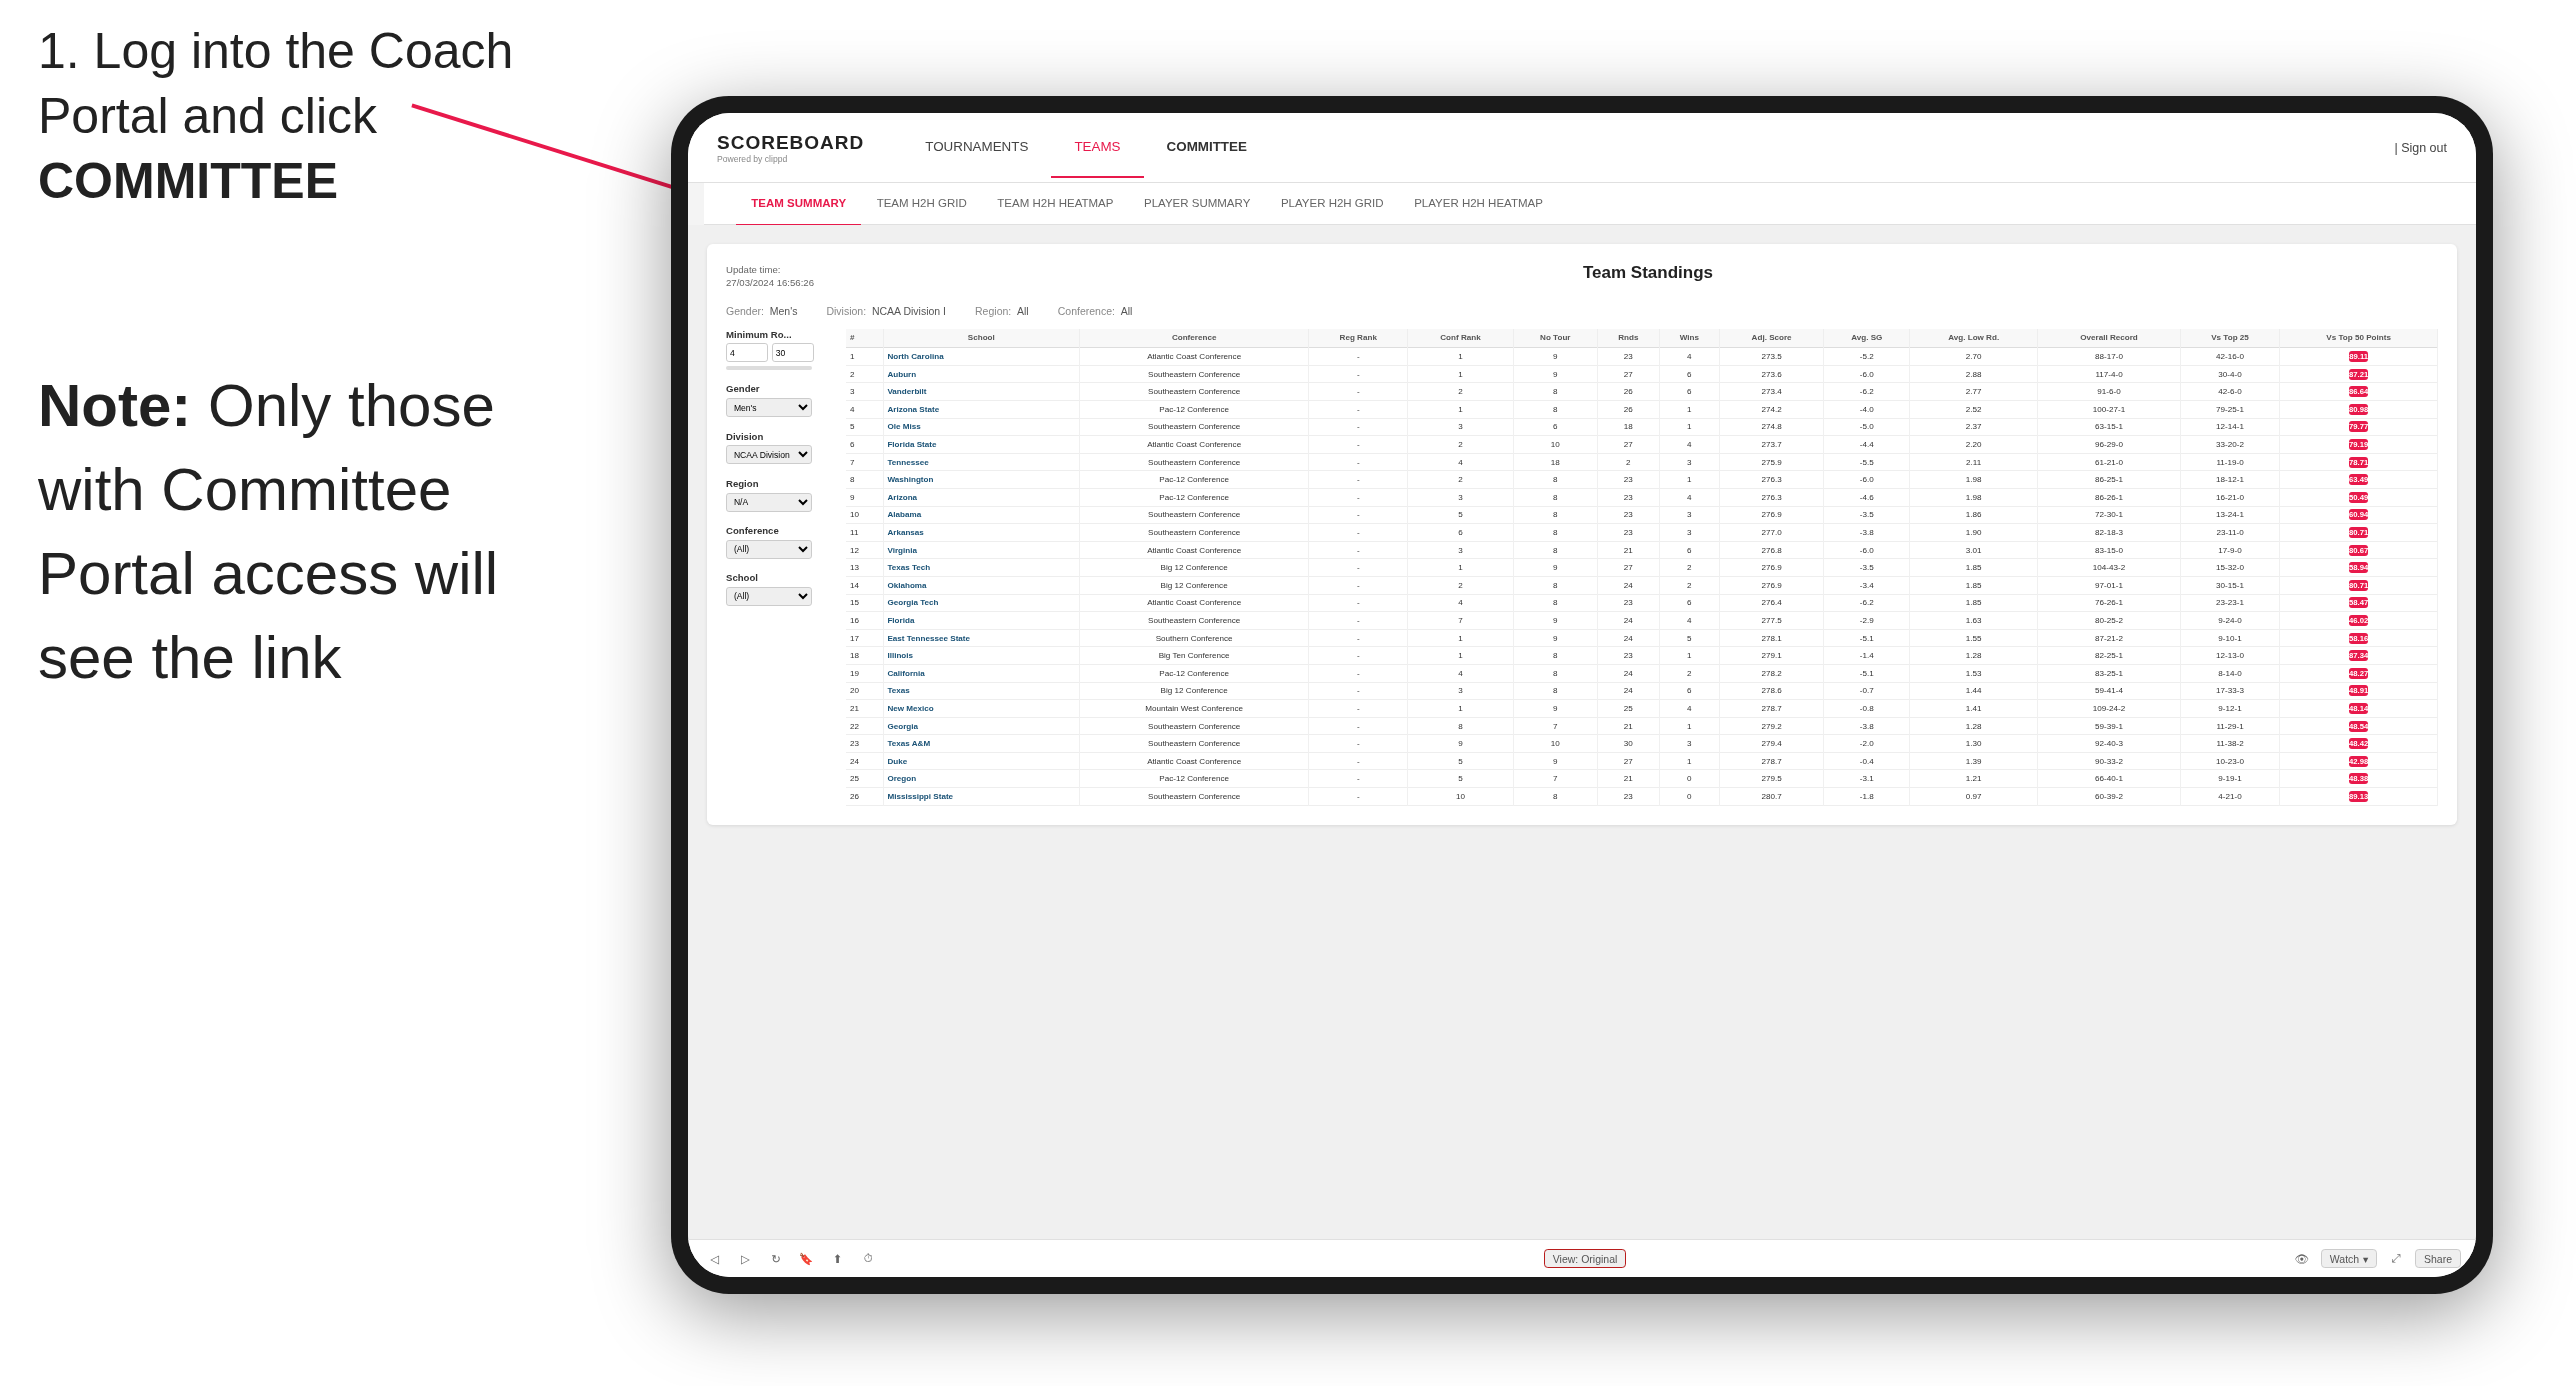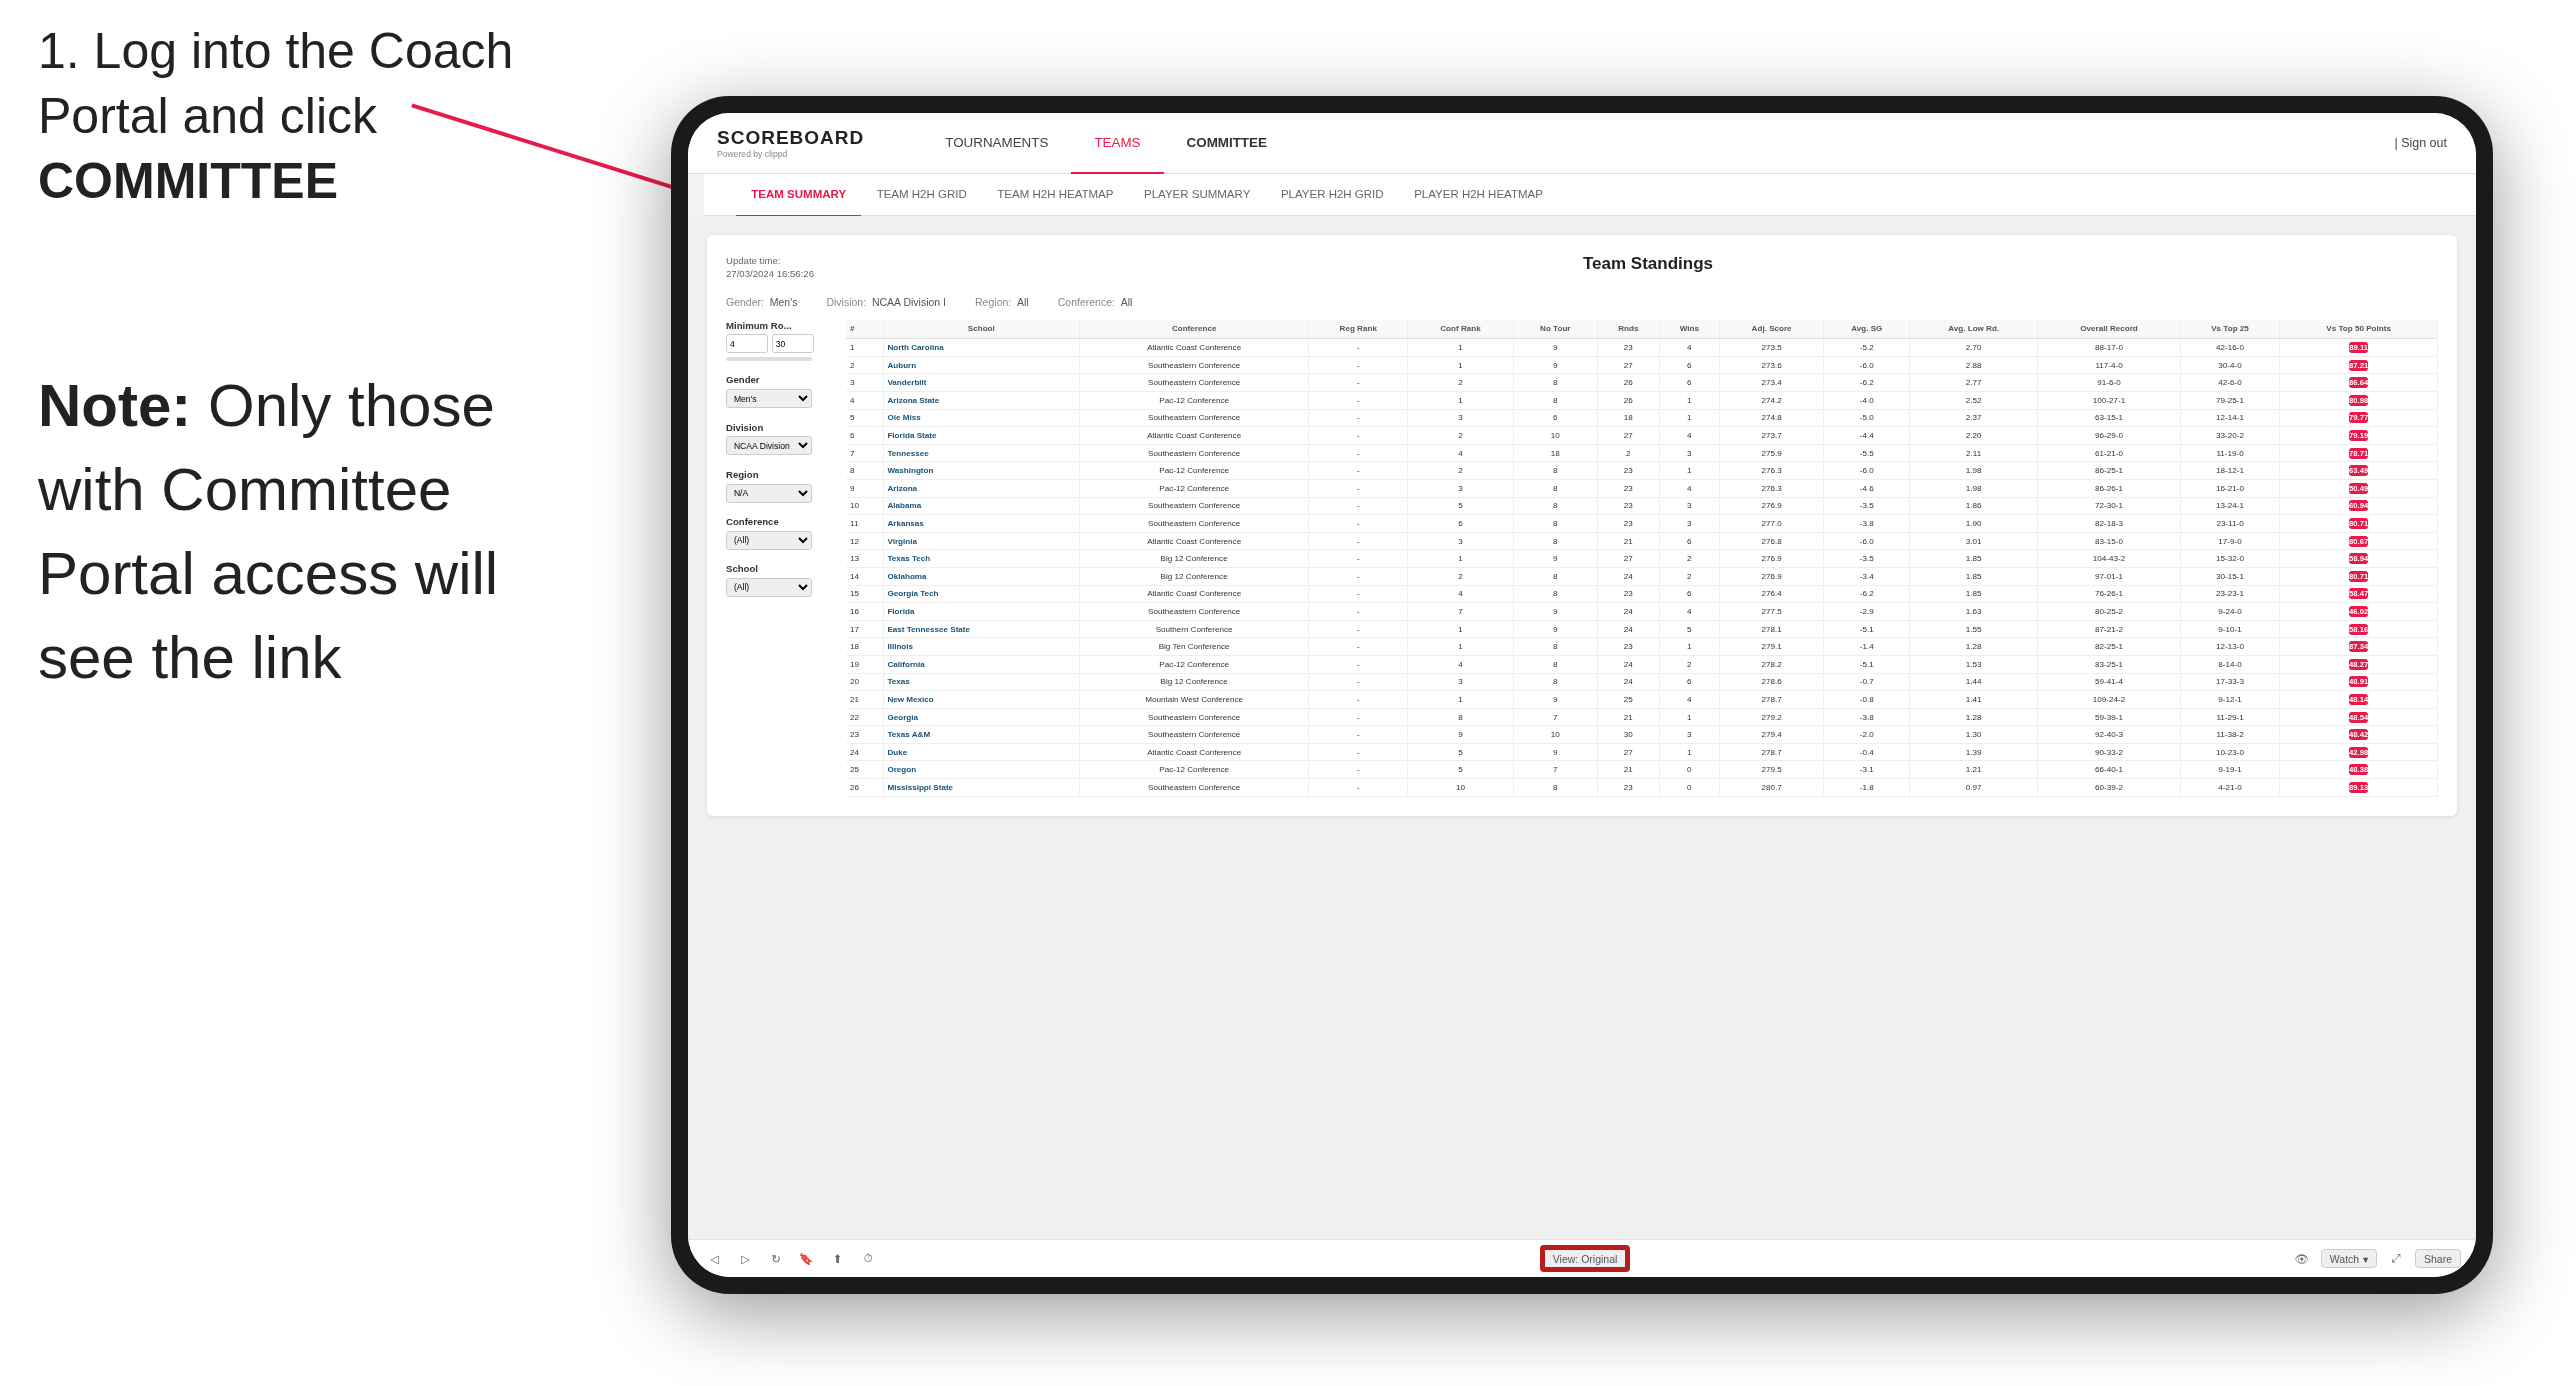--- a/index.html
+++ b/index.html
@@ -80,24 +80,23 @@
       display: flex;
       flex-direction: column;
     }
 
     
     .nav-bar {
       background: #ffffff;
       display: flex;
       align-items: center;
       padding: 0 29px;
-      height: 61px;
+      height: 70px;
       border-bottom: 1px solid #e0e0e0;
       flex-shrink: 0;
-      gap: 20px;
     }
 
     .scoreboard-logo {
       display: flex;
       flex-direction: column;
       margin-right: 38px;
     }
 
     .logo-title {
       font-size: 19px;
@@ -375,21 +374,21 @@
       font-size: 11.5px;
       color: #666;
       cursor: pointer;
       border: none;
       background: none;
     }
 
     .view-original-btn {
       font-size: 10.5px;
       color: #555;
-      border: 5px solid #b91c1c;
+      border: 1px solid #b91c1c;
       border-radius: 3.8px;
       padding: 2.9px 7.7px;
       cursor: pointer;
     }
 
     .watch-btn {
       font-size: 10.5px;
       color: #555;
       border: 1px solid #ccc;
       border-radius: 3.8px;

